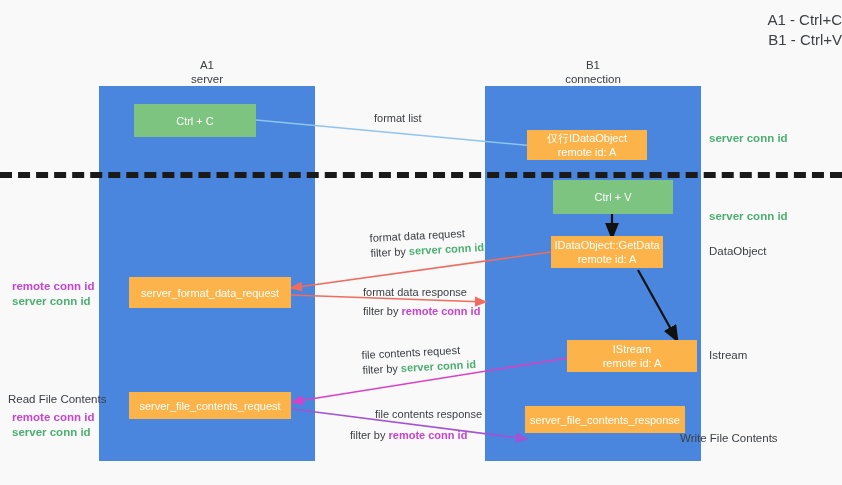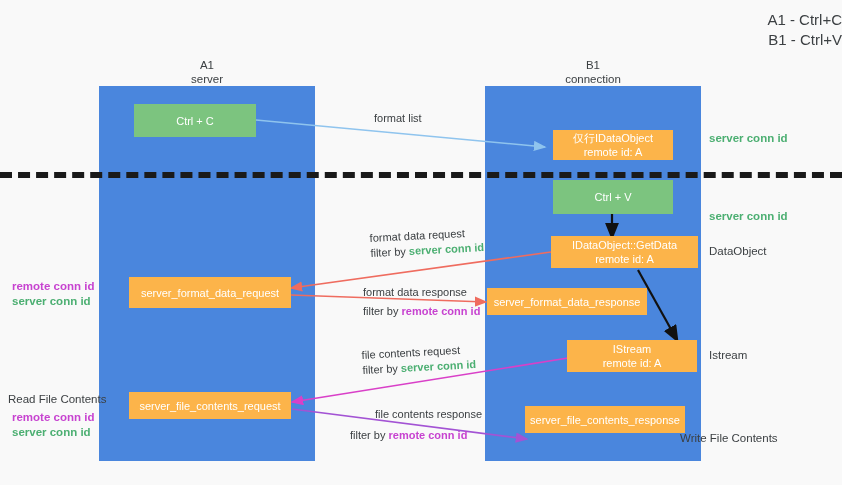--- a/index.html
+++ b/index.html
@@ -142,37 +142,34 @@
   </div>
 
   <div class="node node-orange" style="left:129px; top:277px; width:162px; height:31px;">
     <span>server_format_data_request</span>
   </div>
 
   <div class="node node-orange" style="left:129px; top:392px; width:162px; height:27px;">
     <span>server_file_contents_request</span>
   </div>
 
-  <div class="node node-orange" style="left:553px; top:130px; width:120px; height:30px;">
+  <div class="node node-orange" style="left:527px; top:130px; width:120px; height:30px;">
     <span>仅行IDataObject</span>
     <span>remote id: A</span>
   </div>
 
   <div class="node green" style="left:553px; top:180px; width:120px; height:34px;">
     <span>Ctrl + V</span>
   </div>
 
-  <div class="node node-orange" style="left:551px; top:236px; width:147px; height:32px;">
+  <div class="node node-orange" style="left:551px; top:236px; width:112px; height:32px;">
     <span>IDataObject::GetData</span>
     <span>remote id: A</span>
   </div>
 
-  <div class="node node-orange" style="left:487px; top:288px; width:160px; height:27px;">
-    <span>server_format_data_response</span>
-  </div>
 
   <div class="node node-orange" style="left:567px; top:340px; width:130px; height:32px;">
     <span>IStream</span>
     <span>remote id: A</span>
   </div>
 
   <div class="node node-orange" style="left:525px; top:406px; width:160px; height:27px;">
     <span>server_file_contents_response</span>
   </div>
 

